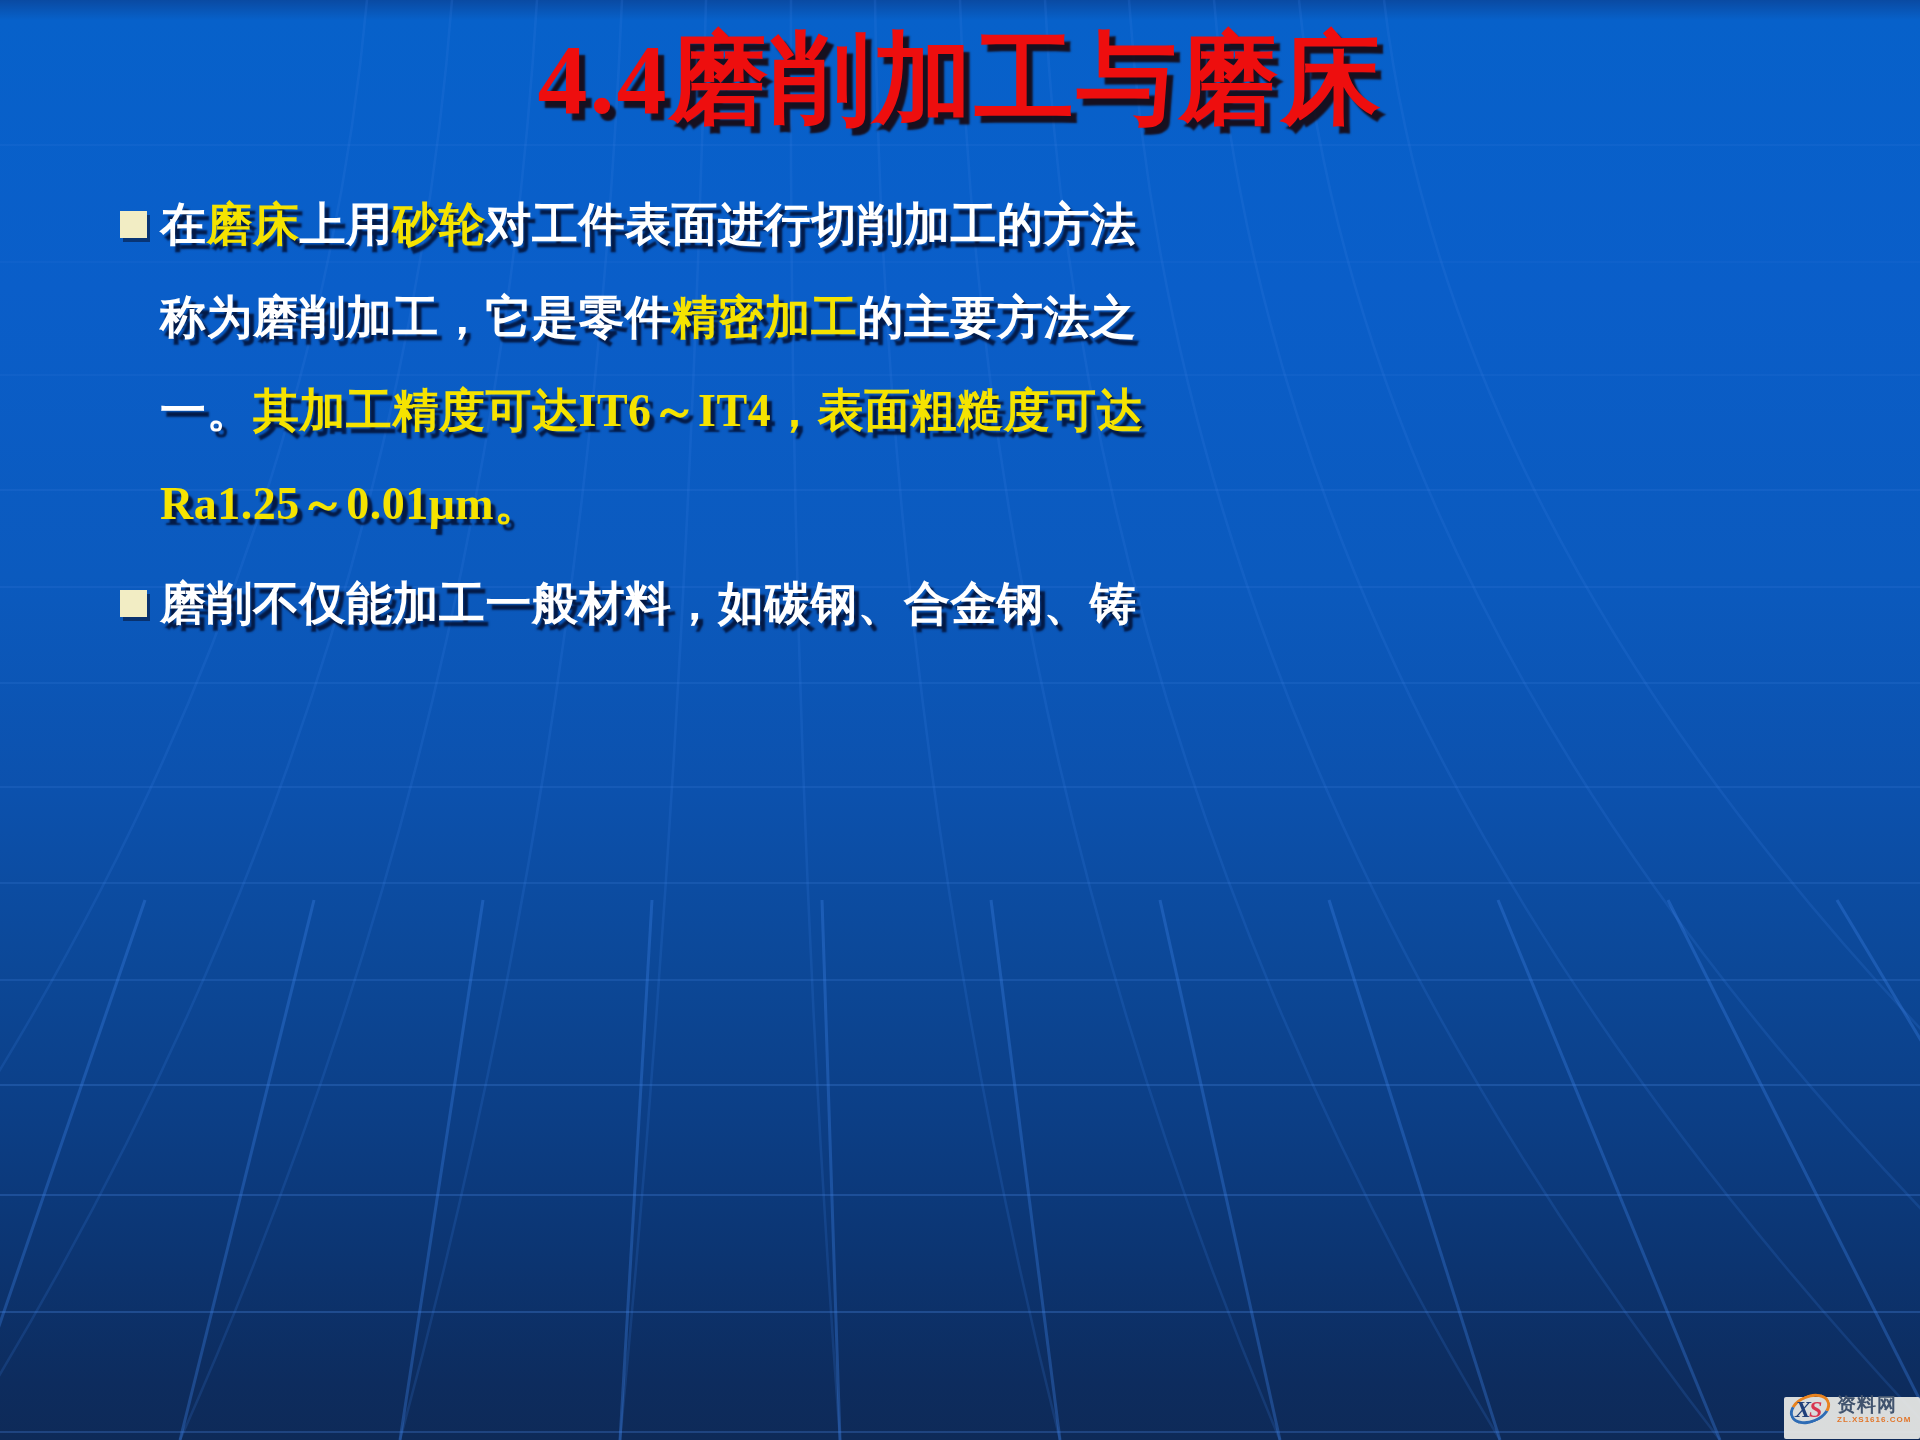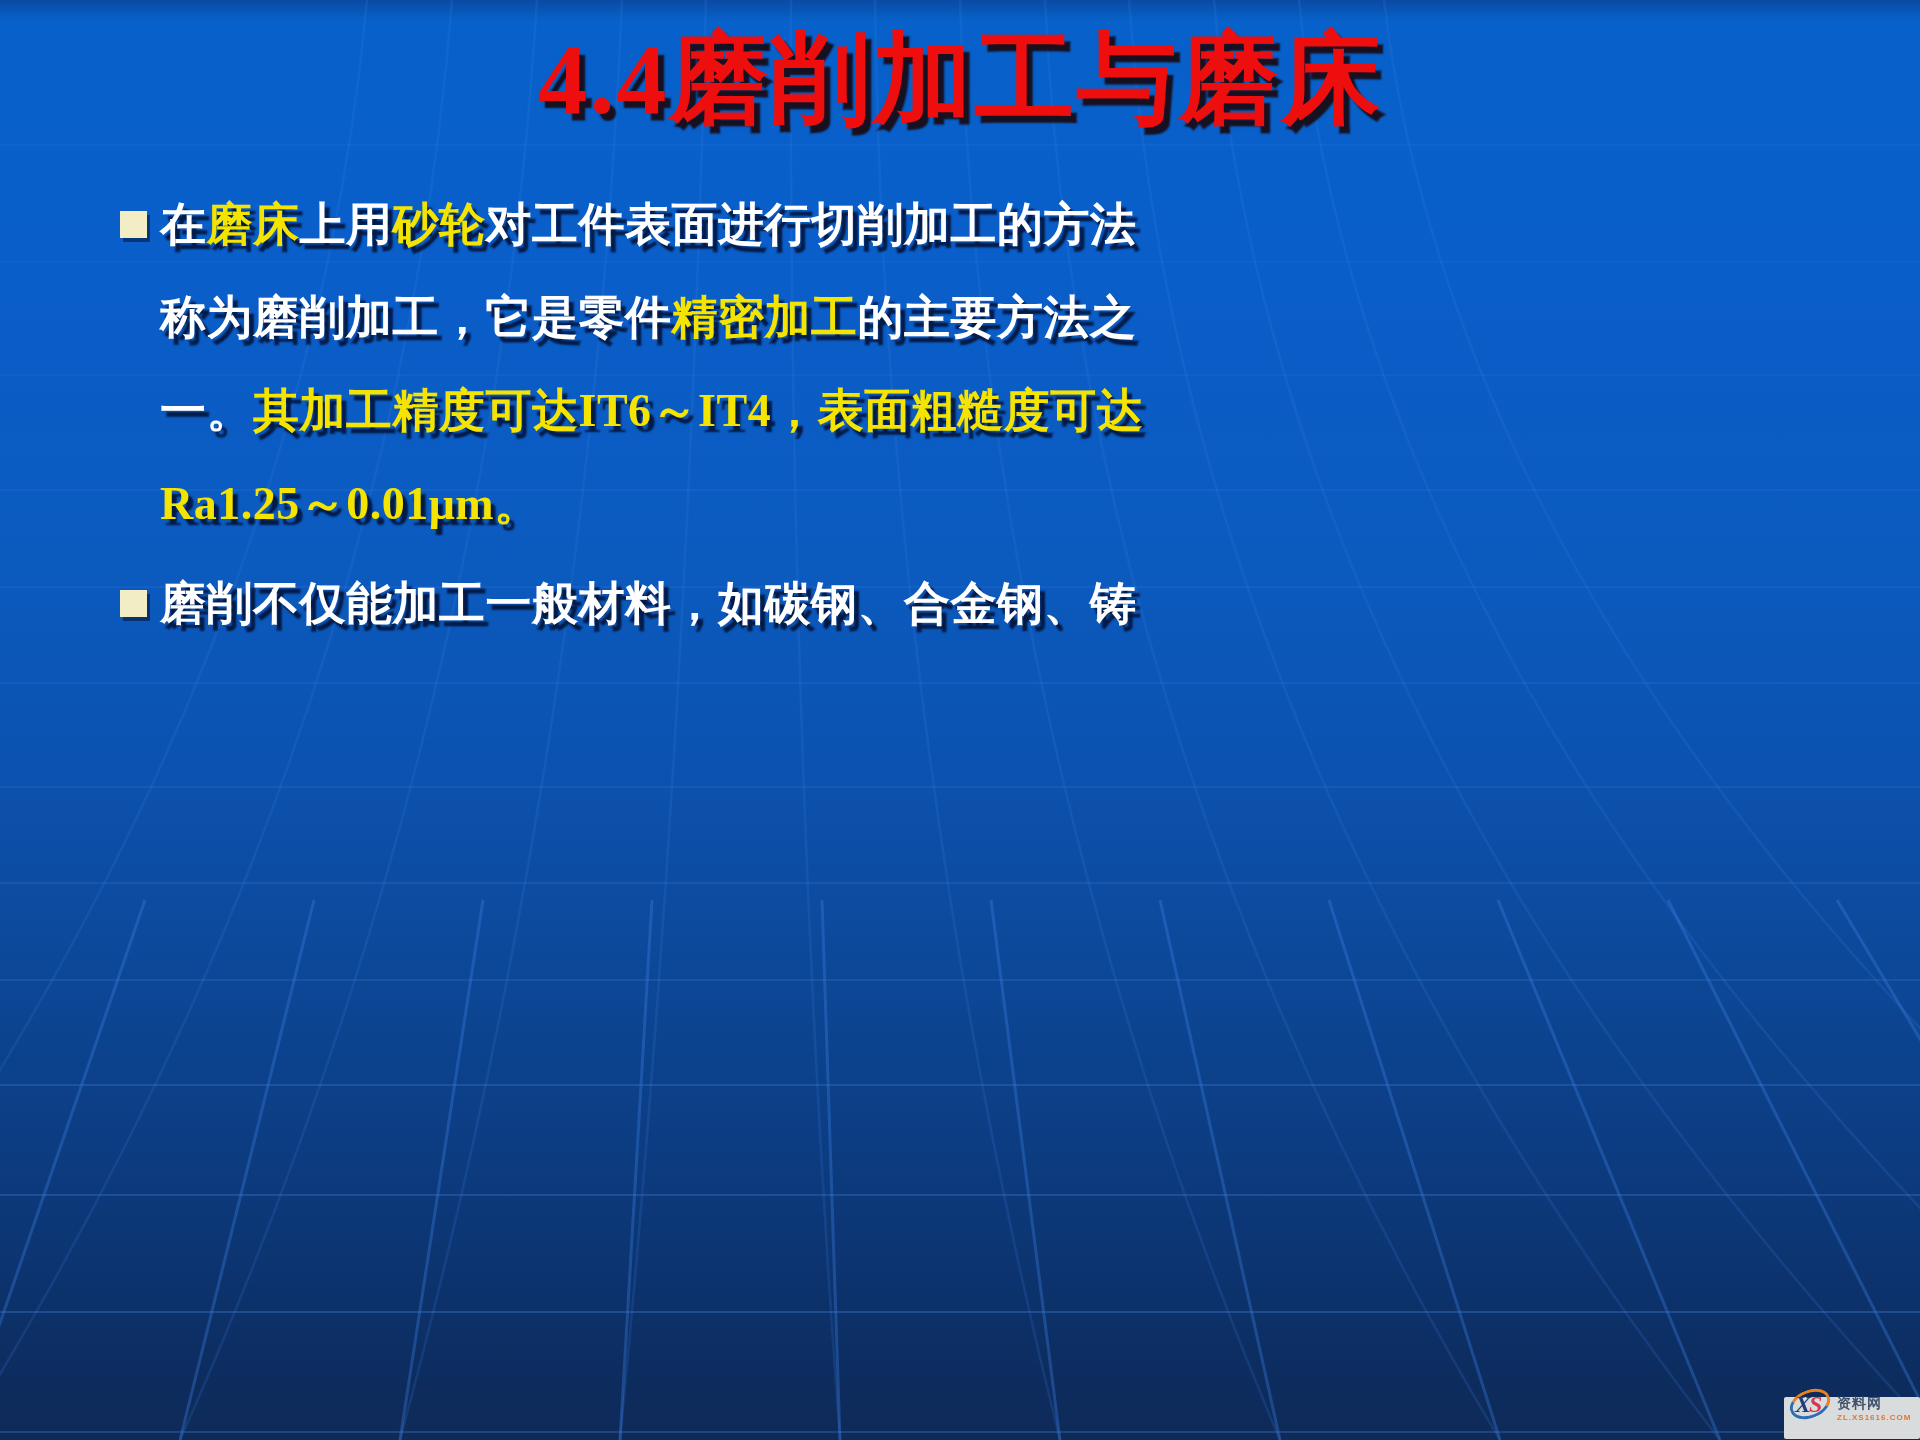--- a/index.html
+++ b/index.html
@@ -72,21 +72,21 @@
   .seg.yellow{ color:#f5e300; }
 
   
   .watermark{
     position:absolute;
     right:0; bottom:1px;
     width:136px; height:42px;
     background:rgba(233,233,230,0.93);
     border-radius:2px;
     display:flex;
-    align-items:flex-end;
+    align-items:center;
     padding:0 3px 16px 4px;
     box-sizing:border-box;
   }
   .wm-logo{
     position:relative;
     flex:0 0 auto;
     width:46px; height:36px;
   }
   .wm-ring{
     position:absolute;
@@ -111,21 +111,21 @@
   }
   .wm-x{ color:#1f3f7a; }
   .wm-s{ color:#d8344f; }
   .wm-text{
     display:flex;
     flex-direction:column;
     justify-content:center;
     margin-left:3px;
   }
   .wm-name{
-    font-size:14px;
+    font-size:19px;
     line-height:20px;
     font-weight:900;
     color:#41536e;
     letter-spacing:1px;
     font-family:"Liberation Sans","DejaVu Sans",sans-serif;
   }
   .wm-url{
     font-size:8px;
     line-height:10px;
     font-weight:bold;

